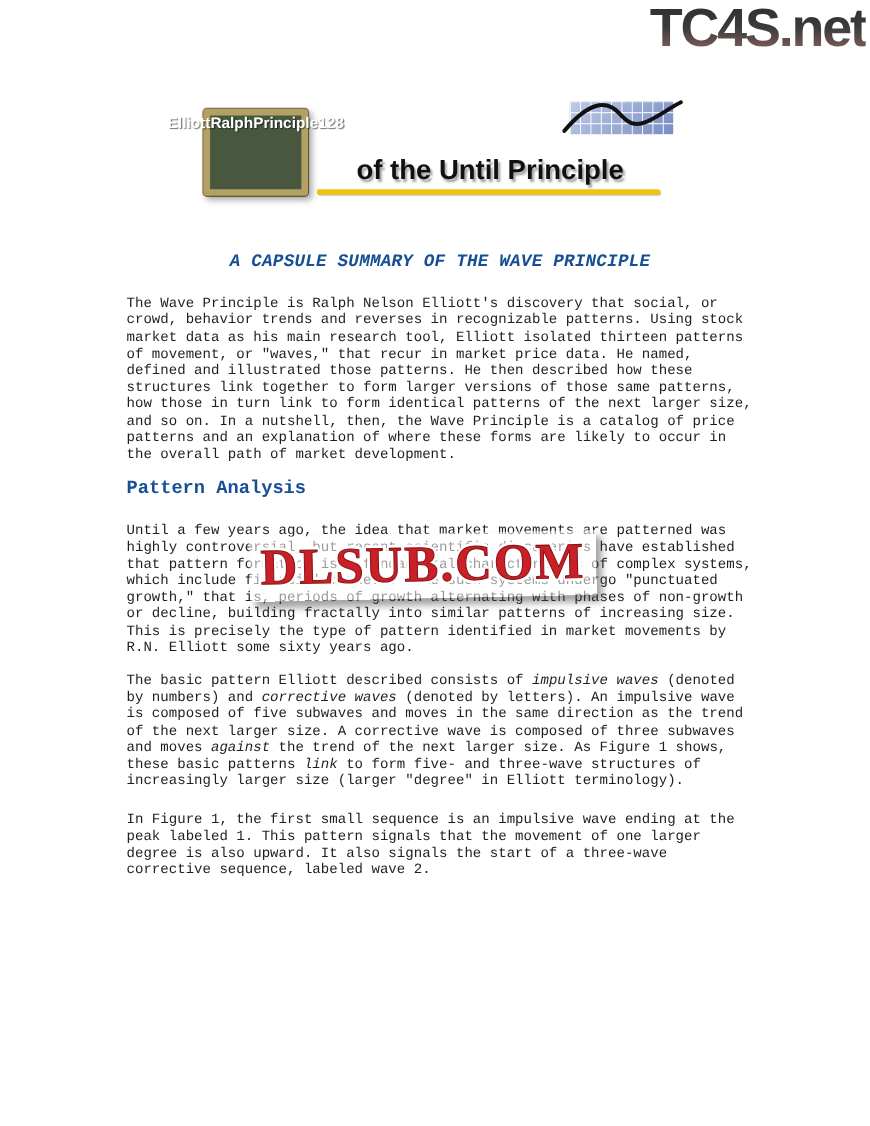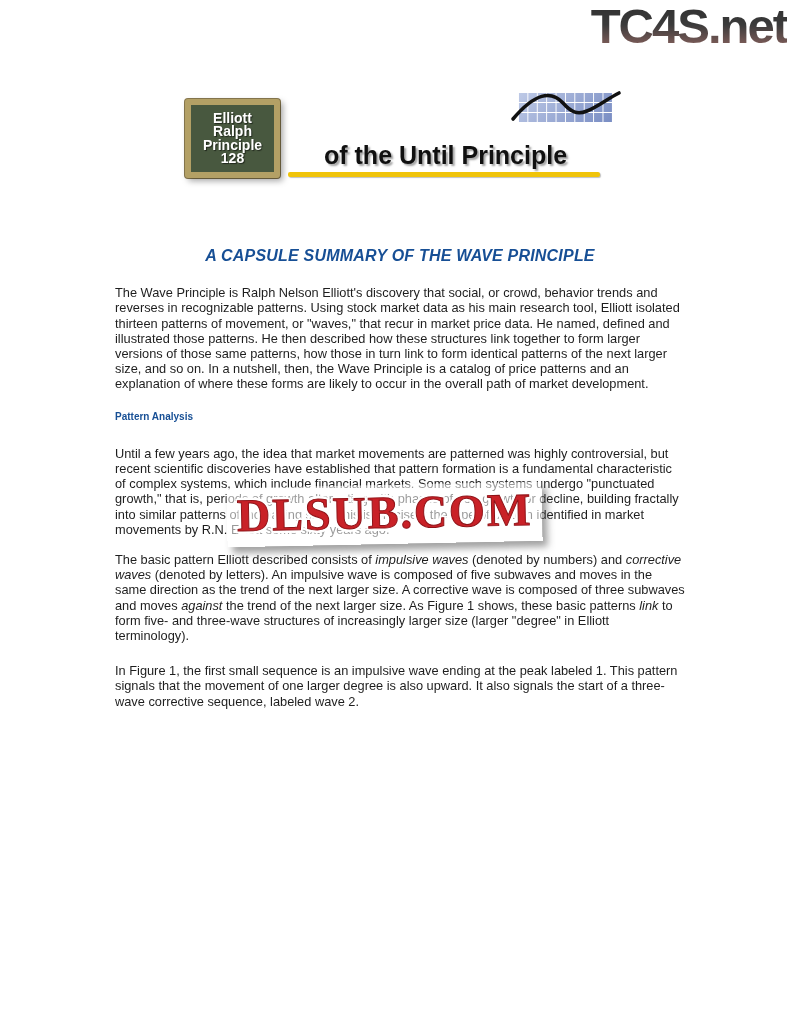--- a/index.html
+++ b/index.html
@@ -11,21 +11,21 @@
            letter-spacing:-2px;font-family:"Liberation Sans",sans-serif;
            background:linear-gradient(180deg,#2d2d2d 0%,#3b3b3b 48%,#9a6b66 100%);
            -webkit-background-clip:text;background-clip:text;
            -webkit-text-fill-color:transparent;color:#4a3f3f;}
 
   
   .header{position:absolute;left:183px;top:92px;width:445px;height:94px;}
   .chalkboard{position:absolute;left:2px;top:7px;width:83px;height:67px;
               background:#48583f;border:6px solid #b3a065;border-radius:3px;
               box-shadow:3px 3px 6px rgba(0,0,0,0.35), 0 0 0 1px #8a7a50;
-              display:flex;flex-direction:column;justify-content:center;
+              display:flex;justify-content:center;
               text-align:center;color:#ffffff;font-weight:bold;font-size:14px;
               line-height:13.5px;}
   .cb-line{text-shadow:1px 1px 1px rgba(0,0,0,0.55);}
   .cap-main{position:absolute;left:99px;top:10px;font-size:37px;font-weight:bold;
             color:#f0c11e;white-space:nowrap;letter-spacing:-0.5px;
             text-shadow:3px 3px 3px rgba(110,110,110,0.75);}
   .cap-sub{position:absolute;left:141px;top:49px;font-size:25px;font-weight:bold;
            color:#101010;white-space:nowrap;
            text-shadow:2px 2px 2px rgba(140,140,140,0.8);}
   .gold-rule{position:absolute;left:105px;top:80px;width:312px;height:5px;
@@ -34,26 +34,26 @@
   .logo{position:absolute;left:335px;top:0;width:94px;height:30px;
         background-color:#8ba0d3;
         background-image:
           linear-gradient(#ffffff 1px,transparent 1px),
           linear-gradient(90deg,#ffffff 1px,transparent 1px),
           linear-gradient(135deg,rgba(255,255,255,0.45),rgba(56,72,140,0.22));
         background-size:9.4px 10px,9.4px 10px,100% 100%;}
   .wave-svg{position:absolute;left:326px;top:-5px;width:114px;height:40px;}
 
   
-  .main{position:absolute;left:115px;top:248px;width:570px;color:#1e1e1e;
-        font-size:12.8px;line-height:15.2px;}
+  .main{position:absolute;left:115px;top:231px;width:570px;color:#1e1e1e;
+        font-size:12.8px;line-height:15.2px;font-family:Liberation Mono, monospace;}
   .article-title{text-align:center;font-size:16px;font-style:italic;font-weight:bold;
                  color:#174f95;margin:0;letter-spacing:0.2px;}
   .p-intro{margin:22px 0 0 0;}
-  .section-heading{font-size:10px;font-weight:bold;color:#174f95;margin:17px 0 0 0;}
+  .section-heading{font-size:17px;font-weight:bold;color:#174f95;margin:17px 0 0 0;}
   .p-2{margin:22px 0 0 0;}
   .p-3{margin:15px 0 0 0;}
   .p-4{margin:20px 0 0 0;}
   em{font-style:italic;}
 
   
   .stamp{position:absolute;left:227px;top:485px;transform:rotate(-1.2deg);
          background:rgba(255,255,255,0.55);padding:1px 10px 5px 10px;
          box-shadow:5px 6px 7px rgba(70,70,70,0.5);
          font-family:"Liberation Serif",serif;font-weight:bold;font-size:46px;

